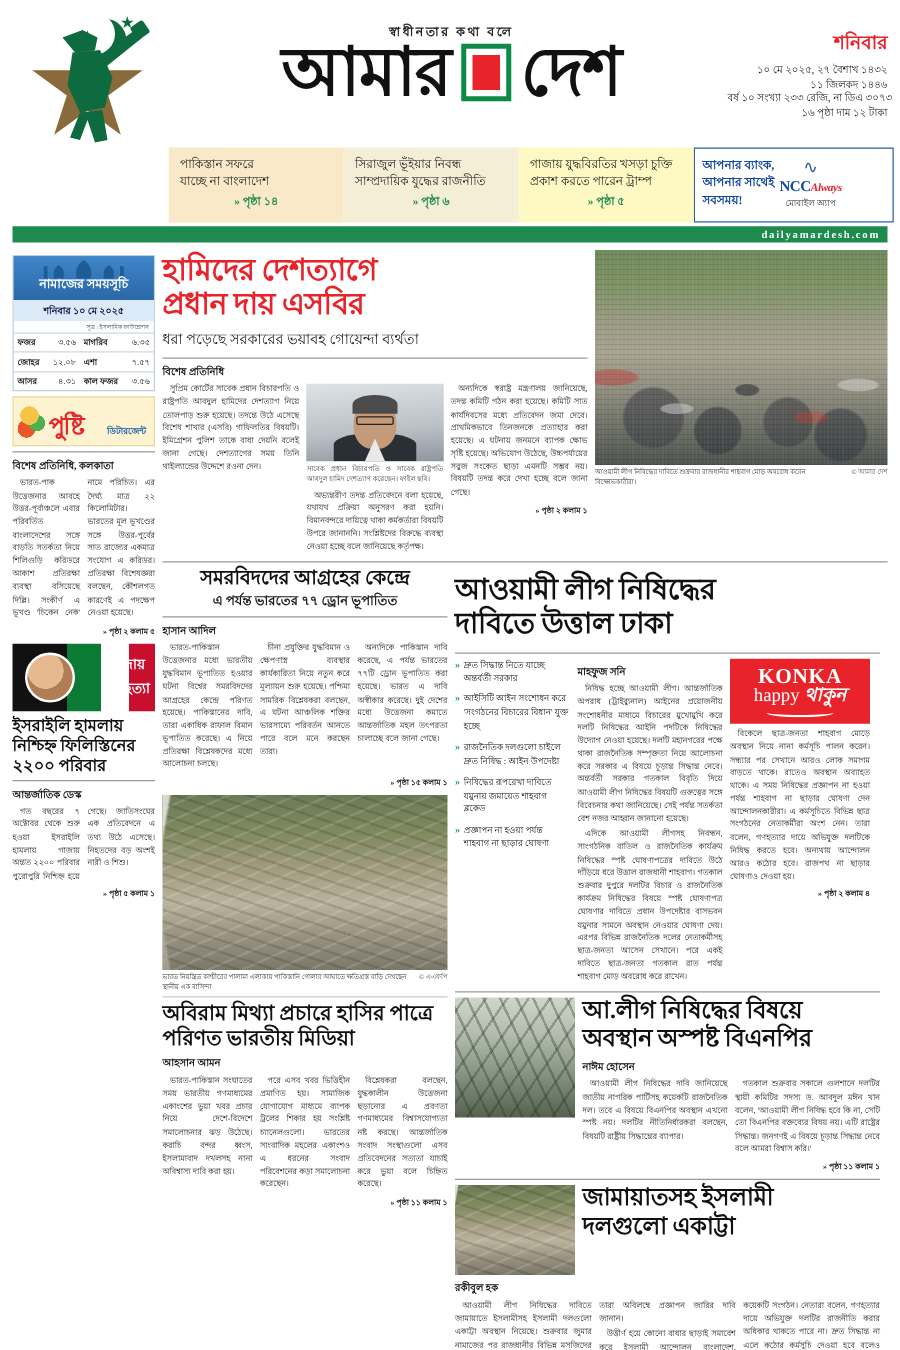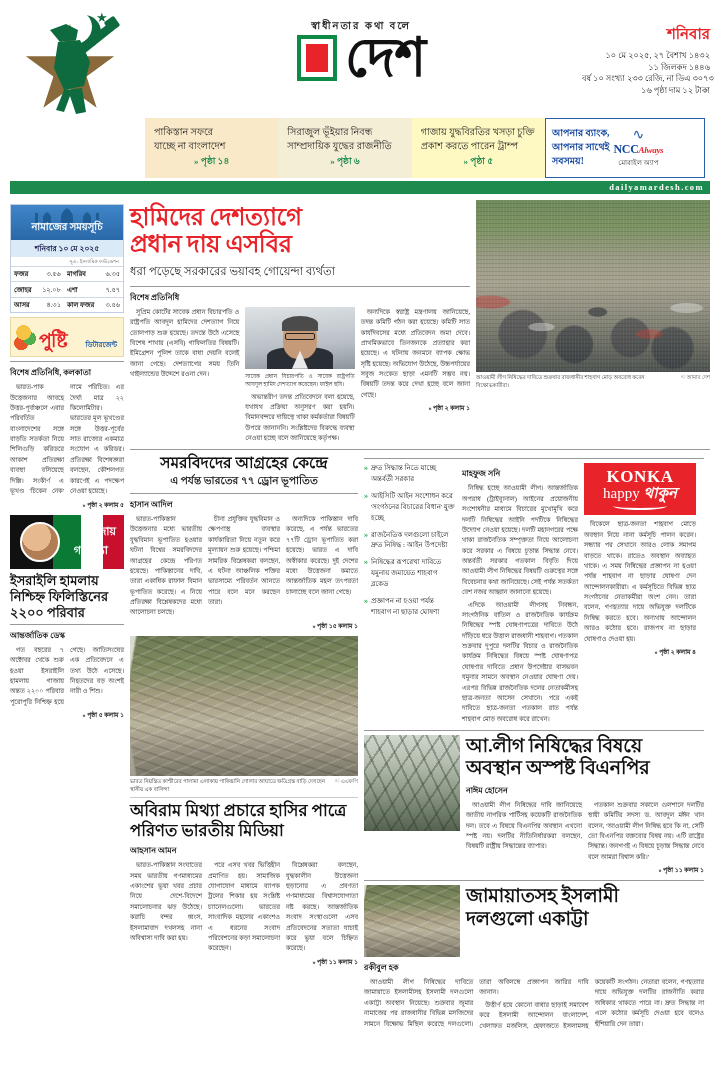--- a/index.html
+++ b/index.html
@@ -41,21 +41,21 @@
   .flag-box {
     width:40px; height:46px; border:4px solid #0d8a46; background:#fff;
     display:flex; align-items:center; justify-content:center;
   }
   .flag-red { width:22px; height:28px; background:#e8242a; }
   .mast-right { width:128px; text-align:right; padding-top:16px; }
   .day-name { color:#e8242a; font-size:15px; font-weight:bold; margin-bottom:3px; }
   .mast-right .dline { font-size:8.2px; color:#222; line-height:1.42; white-space:nowrap; }
 
   
-  .teaser-bar { display:flex; gap:0; height:60px; padding:0 15px; align-items:stretch; }
+  .teaser-bar { display:flex; gap:0; height:60px; padding:0 5px; align-items:stretch; }
   .teaser {
     flex:1; padding:7px 9px 4px 9px; position:relative; font-size:9.6px;
     line-height:1.5; color:#1a1a1a;
   }
   .teaser.t1 { background:#fae9c8; }
   .teaser.t2 { background:#f5eed6; }
   .teaser.t3 { background:#fef9c3; }
   .teaser .tline { display:block; }
   .teaser .pg { color:#1d8a4e; font-weight:bold; text-align:center; display:block; font-size:9px; margin-top:1px; }
   .ncc-box {
@@ -212,21 +212,21 @@
     background:radial-gradient(circle at 40% 35%, #f6c445 0 30%, transparent 31%),
                radial-gradient(circle at 65% 55%, #4fae4d 0 28%, transparent 29%),
                radial-gradient(circle at 30% 70%, #e8562a 0 26%, transparent 27%); }
 
   
   .gaza-ad { margin-top:4px; height:54px; position:relative; overflow:hidden;
     background:linear-gradient(90deg,#111 0 38%, #0a7a34 38% 62%, #fff 62% 82%, #c8102e 82% 100%); }
   .gaza-ad .gcircle { position:absolute; left:10px; top:7px; width:40px; height:40px; border-radius:50%;
      background:radial-gradient(circle at 40% 35%, #e7b98f 0 45%, #b07d55 46% 100%); border:2px solid #fff; }
   .gaza-ad .gtext1 { position:absolute; right:8px; top:8px; color:#fff; font-size:11px; font-weight:bold; }
-  .gaza-ad .gtext2 { position:absolute; right:16px; bottom:8px; color:#fff; font-size:11px; font-weight:bold; }
+  .gaza-ad .gtext2 { position:absolute; right:4px; bottom:8px; color:#fff; font-size:11px; font-weight:bold; }
 
   
   .konka { background:#e8242a; color:#fff; padding:5px 6px; text-align:center; }
   .konka .k1 { font-size:17px; font-weight:bold; letter-spacing:0.6px; line-height:1; }
   .konka .k2 { font-size:15px; line-height:1; margin-top:1px; }
   .konka .k2 b { font-style:italic; }
   .konka .smile { width:54px; height:8px; border-bottom:2px solid #fff; border-radius:0 0 50% 50%; margin:1px auto 0; }
 
   .divider { border-top:1px solid #999; margin:4px 0; }
   .thin-div { border-top:1px solid #ccc; margin:3px 0; }
@@ -250,20 +250,21 @@
           <path d="M38 26 L60 24 L70 46 L64 70 L44 74 L34 52 Z" fill="#0d6b3f"></path>
           <path d="M44 74 L62 72 L66 96 L56 98 L50 80 L44 96 L36 94 Z" fill="#0d6b3f"></path>
           <path d="M58 30 L88 8 L94 14 L64 38 Z" fill="#0d6b3f"></path>
           <rect x="86" y="2" width="12" height="12" rx="2" fill="#0d6b3f" transform="rotate(-35 92 8)"></rect>
         </svg>
       </div>
     </div>
     <div class="mast-center">
       <div class="tagline">স্বাধীনতার কথা বলে</div>
       <div class="logo-row">
+        <span class="logo-word">আমার</span>
         <span class="flag-box">
             <span class="flag-red"></span>
           </span>
         <span class="logo-word">দেশ</span>
       </div>
     </div>
     <div class="mast-right">
       <div class="day-name">শনিবার</div>
       <div class="dline">১০ মে ২০২৫, ২৭ বৈশাখ ১৪৩২</div>
       <div class="dline">১১ জিলকদ ১৪৪৬</div>
@@ -470,20 +471,24 @@
               <p>ভারত-পাকিস্তান সংঘাতের সময় ভারতীয় গণমাধ্যমের একাংশের ভুয়া খবর প্রচার নিয়ে দেশে-বিদেশে সমালোচনার ঝড় উঠেছে। করাচি বন্দর ধ্বংস, ইসলামাবাদ দখলসহ নানা অবিশ্বাস্য দাবি করা হয়।</p>
               <p>পরে এসব খবর ভিত্তিহীন প্রমাণিত হয়। সামাজিক যোগাযোগ মাধ্যমে ব্যাপক ট্রলের শিকার হয় সংশ্লিষ্ট চ্যানেলগুলো। ভারতের সাংবাদিক মহলের একাংশও এ ধরনের সংবাদ পরিবেশনের কড়া সমালোচনা করেছেন।</p>
               <p>বিশ্লেষকরা বলছেন, যুদ্ধকালীন উত্তেজনা ছড়ানোর এ প্রবণতা গণমাধ্যমের বিশ্বাসযোগ্যতা নষ্ট করছে। আন্তর্জাতিক সংবাদ সংস্থাগুলো এসব প্রতিবেদনের সত্যতা যাচাই করে ভুয়া বলে চিহ্নিত করেছে।</p>
             </div>
             <div class="jump">» পৃষ্ঠা ১১ কলাম ১</div>
           </div>
         </div>
 
         <div style="width:340px;">
 
+          <div class="big-head-r">
+            <div>আওয়ামী লীগ নিষিদ্ধের</div>
+            <div>দাবিতে উত্তাল ঢাকা</div>
+          </div>
           <div class="divider"></div>
 
           <div style="display:flex; gap:6px;">
             <ul class="bullets" style="width:92px;">
               <li>
                   <span class="chev">»</span>
                   <span><span>দ্রুত সিদ্ধান্ত নিতে</span> <span>যাচ্ছে অন্তর্বর্তী</span> <span>সরকার</span></span>
                 </li>
               <li>
                   <span class="chev">»</span>

